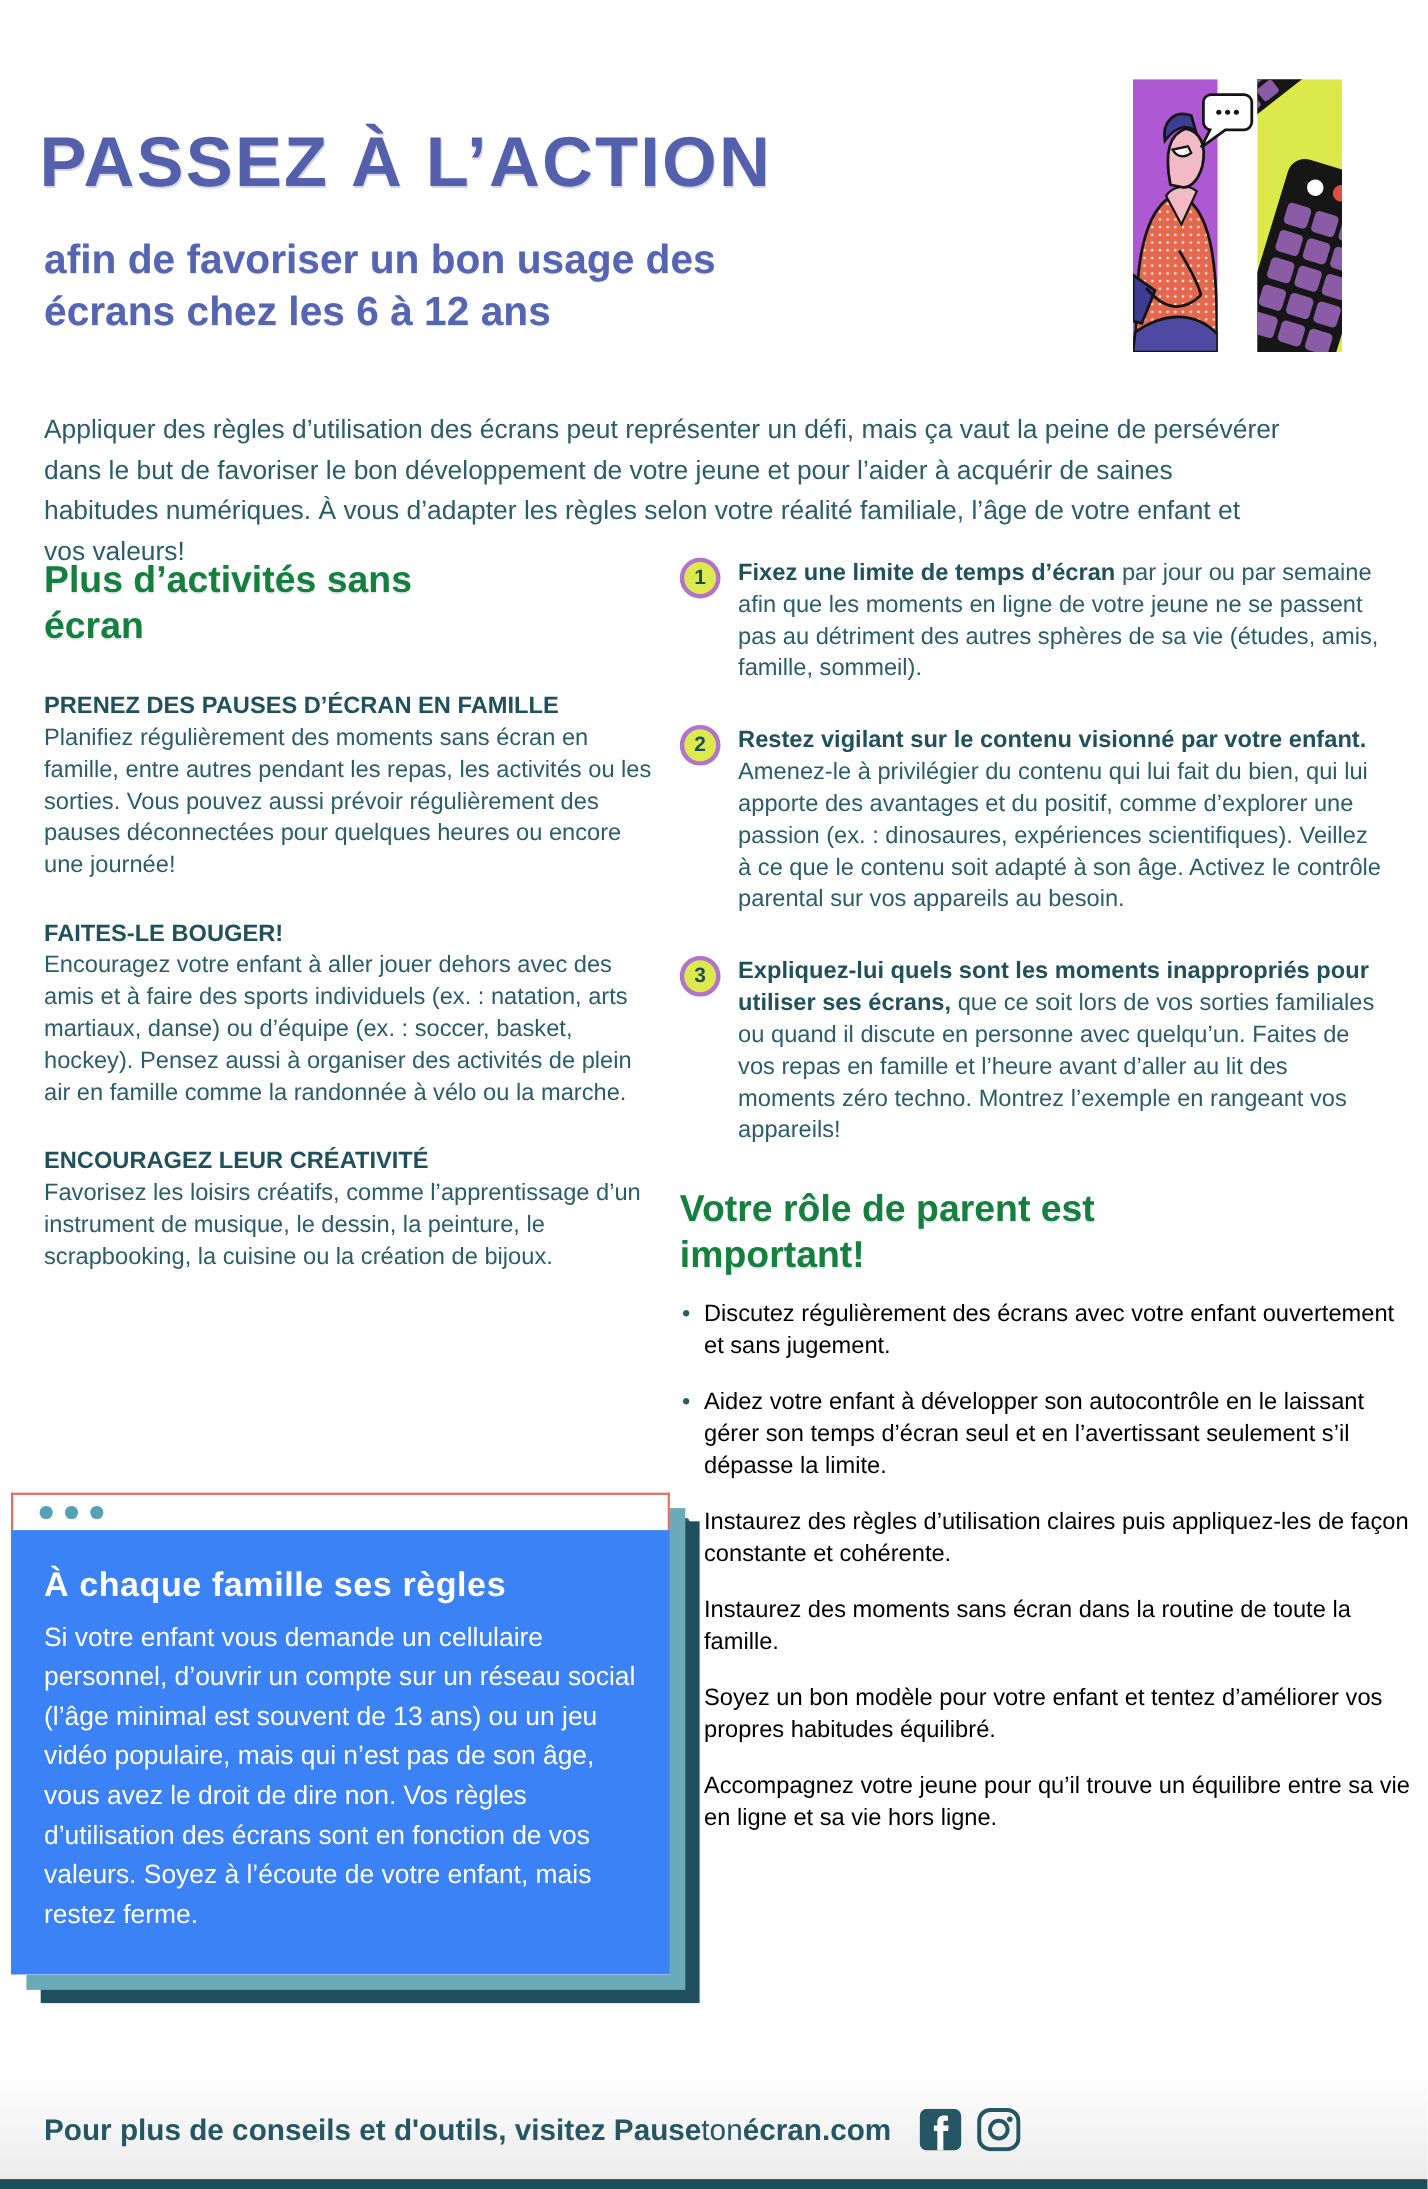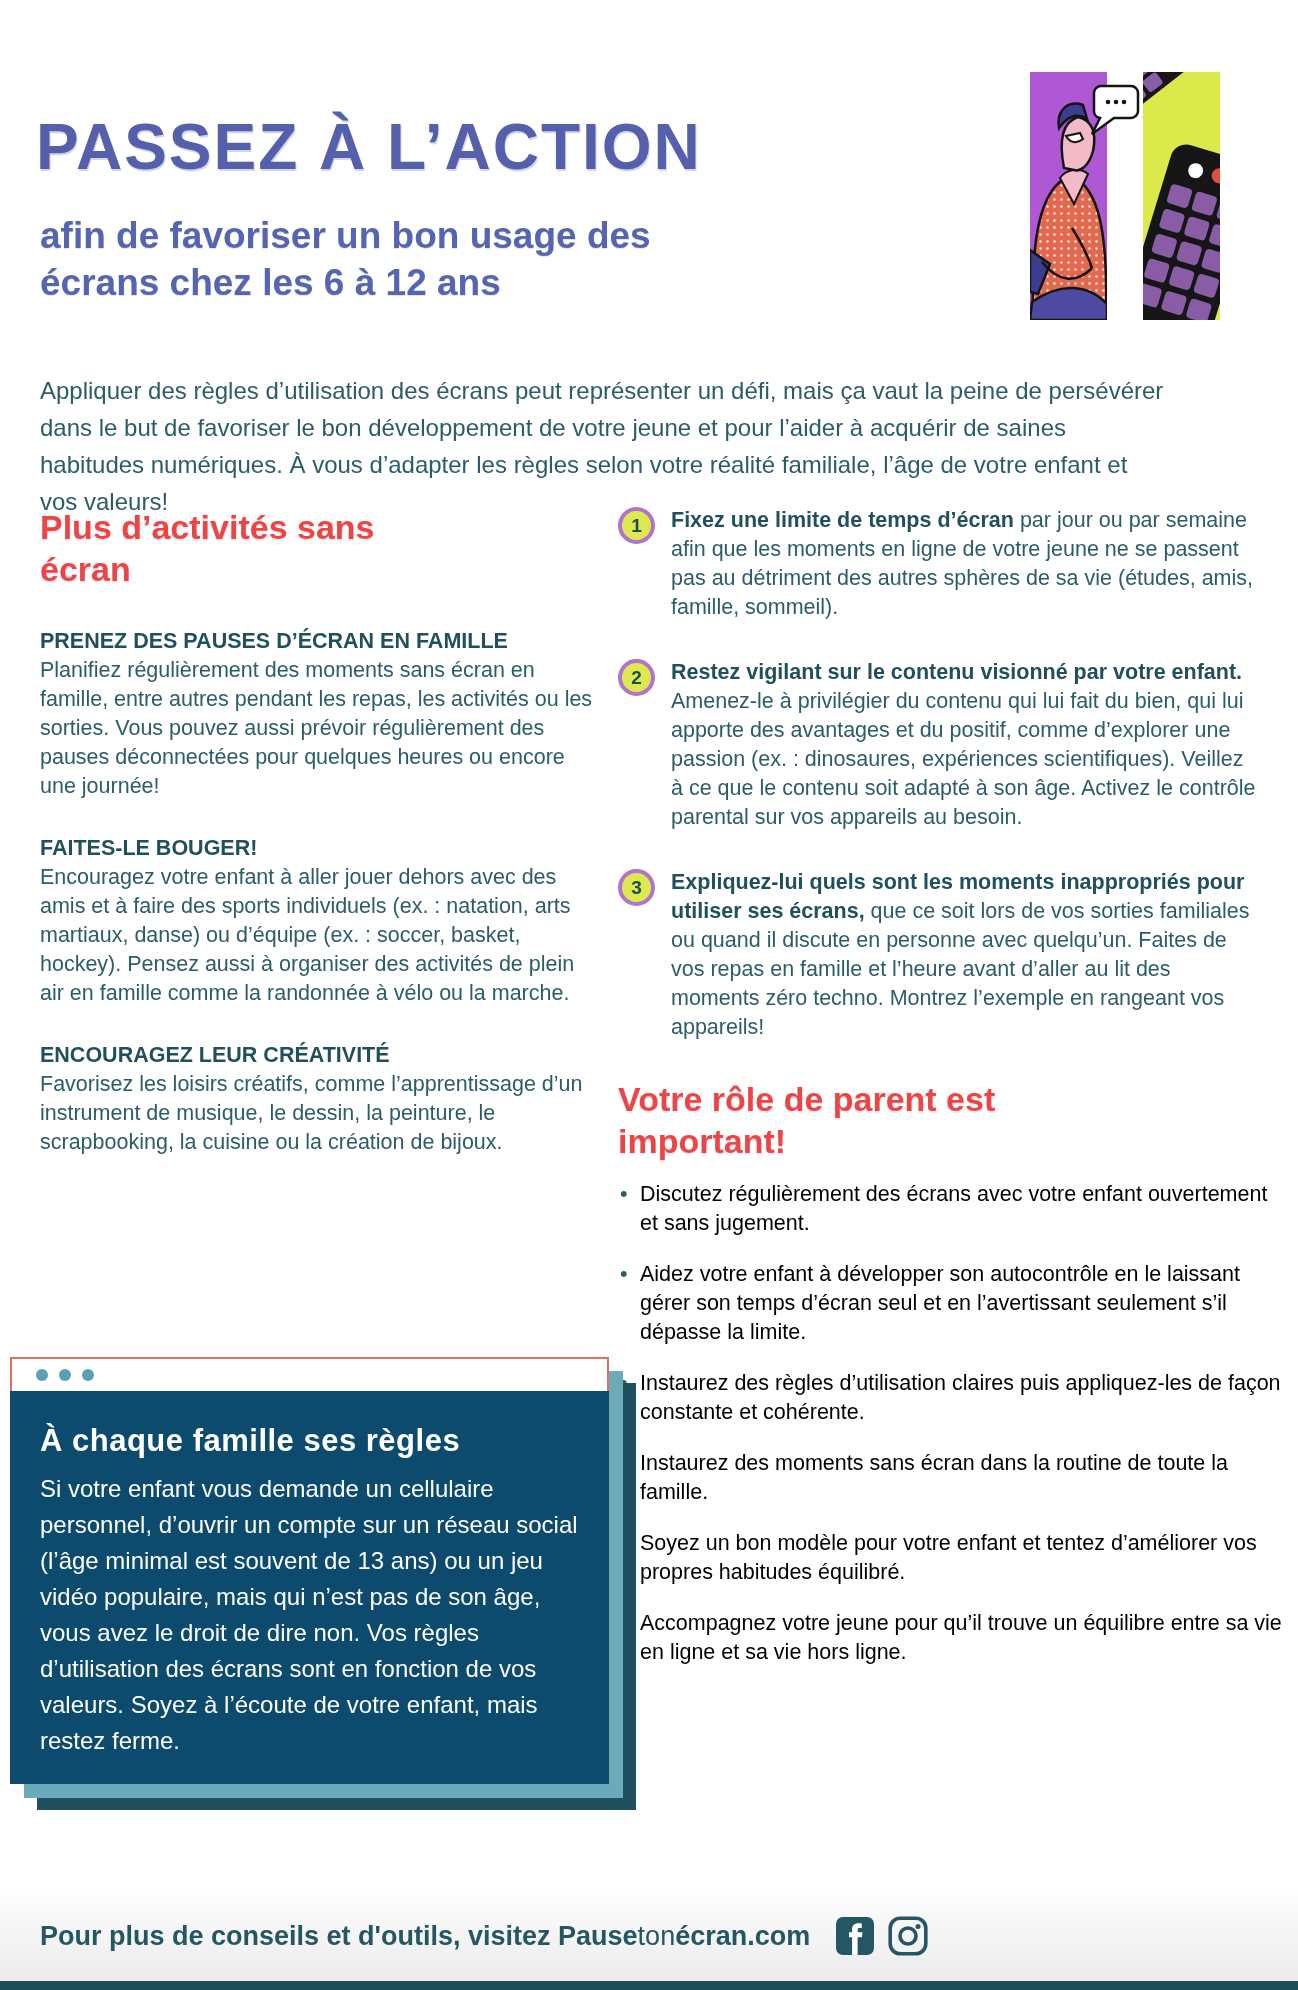--- a/index.html
+++ b/index.html
@@ -21,21 +21,21 @@
     color:#5565b2; white-space:pre-line;
     text-shadow:0 1px 0 rgba(60,70,135,0.15);
   }
   .illus { position:absolute; left:1030px; top:70px; }
   .intro {
     position:absolute; left:40px; top:348px; width:1130px;
     font-size:24px; line-height:37px; color:#2b5d68;
   }
   
   .h2 {
-    font-size:34px; font-weight:bold; color:#ef4444; line-height:42px;
+    font-size:34px; font-weight:bold; color:#15803d; line-height:42px;
     white-space:pre-line; margin:0; text-shadow:0 2px 0 rgba(87,99,178,0.14);
   }
   
   .col-left { position:absolute; left:40px; top:506px; width:560px; }
   .col-left .h2 { margin-bottom:36px; }
   .sec h3 {
     font-size:21.5px; font-weight:bold; color:#1f505b;
     margin:32px 0 0 0; line-height:30px;
   }
   .sec p { font-size:21.5px; color:#2b5d68; margin:0; line-height:29px; }
@@ -61,21 +61,21 @@
   
   .card {
     position:absolute; left:10px; top:1357px; width:599px;
     box-shadow:14px 14px 0 #6babb9, 27px 26px 0 #20505d;
   }
   .card-chrome {
     box-sizing:border-box; background:#ffffff; border:2px solid #e26e5e; border-bottom:none;
     height:34px; display:flex; align-items:center; gap:11px; padding-left:24px;
   }
   .dot { width:12px; height:12px; border-radius:50%; background:#57a0b5; }
-  .card-body { background:#0c4a6e; padding:16px 30px 25px 30px; color:#ffffff; }
+  .card-body { background:#3b82f6; padding:16px 30px 36px 30px; color:#ffffff; }
   .card-body h2 {
     font-size:31px; font-weight:bold; margin:16px 0 12px 0; letter-spacing:0.5px;
   }
   .card-body p { margin:0; font-size:24px; line-height:36px; }
   
   .grad {
     position:absolute; left:0; top:1884px; width:100%; height:97px;
     background:linear-gradient(180deg,#ffffff 0%,#ebebeb 100%);
   }
   .footer { position:absolute; left:40px; top:1916px; display:flex; align-items:center; }

